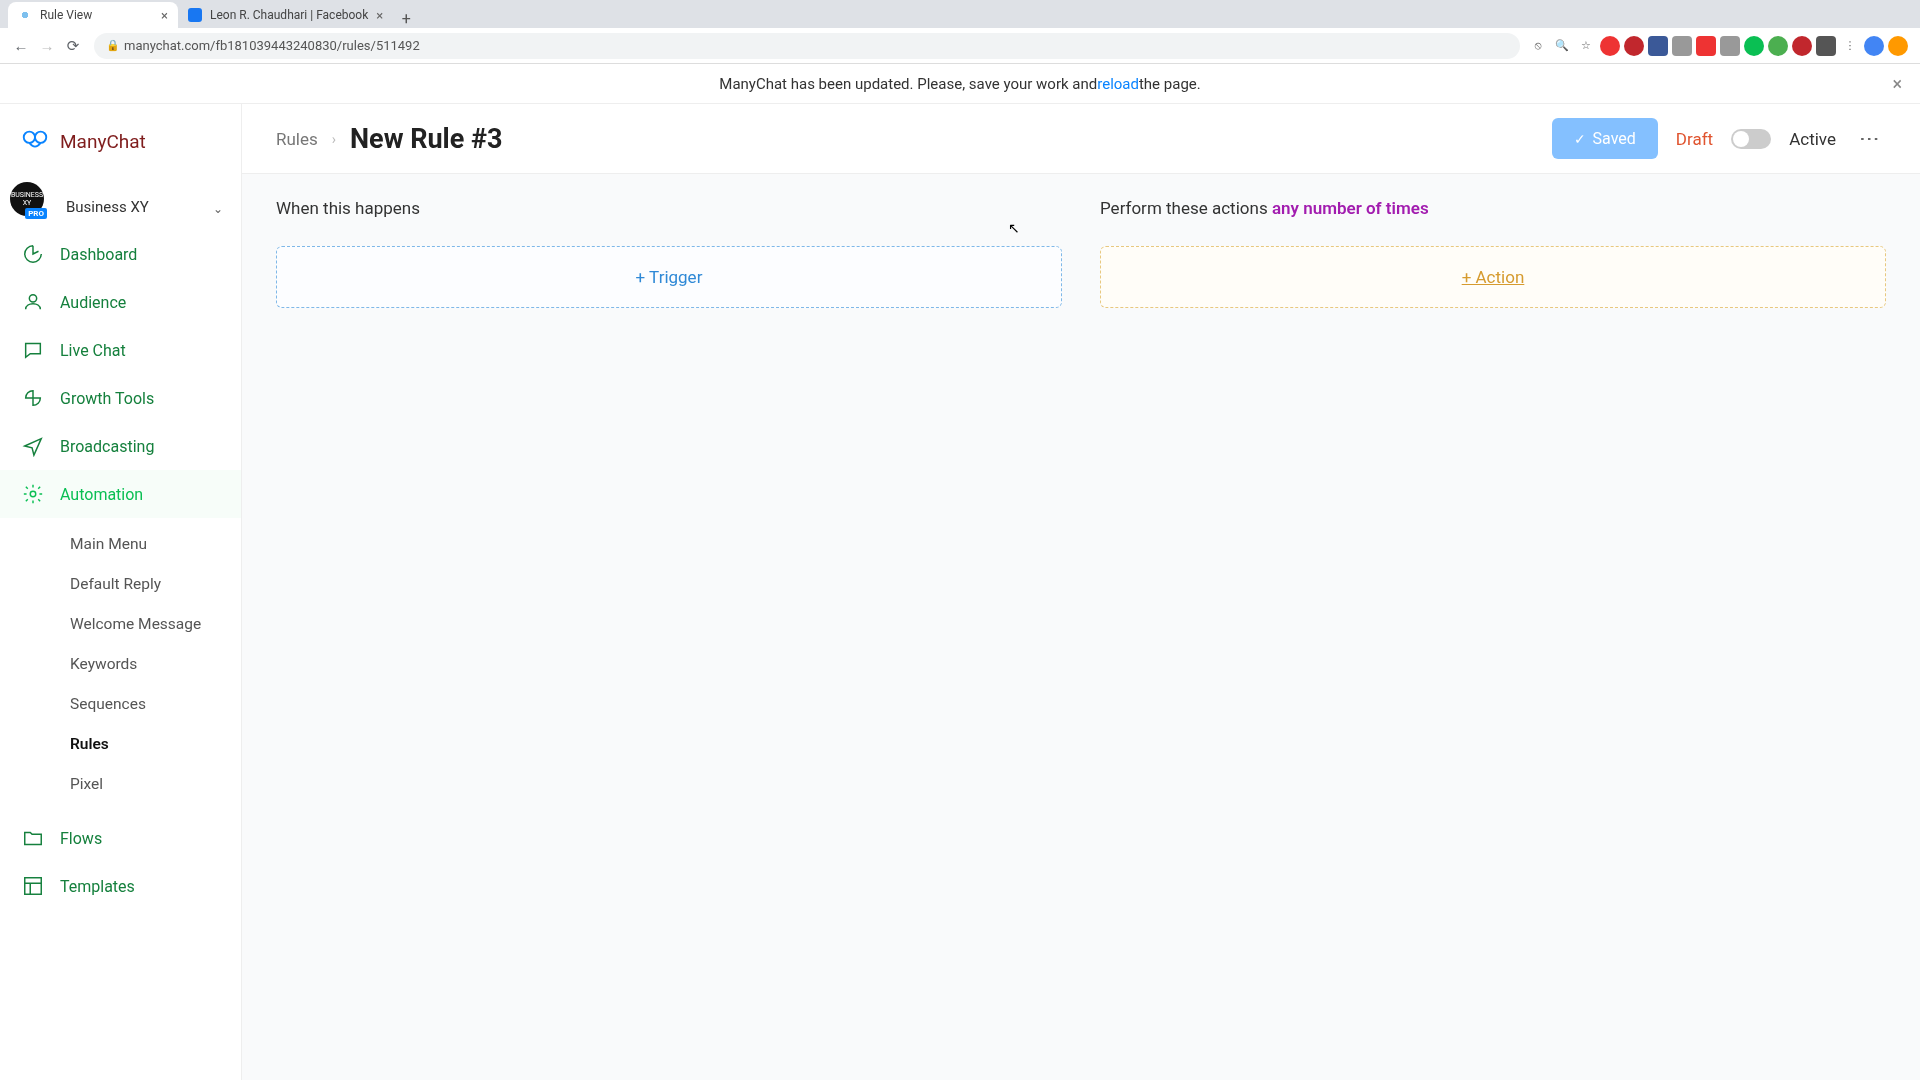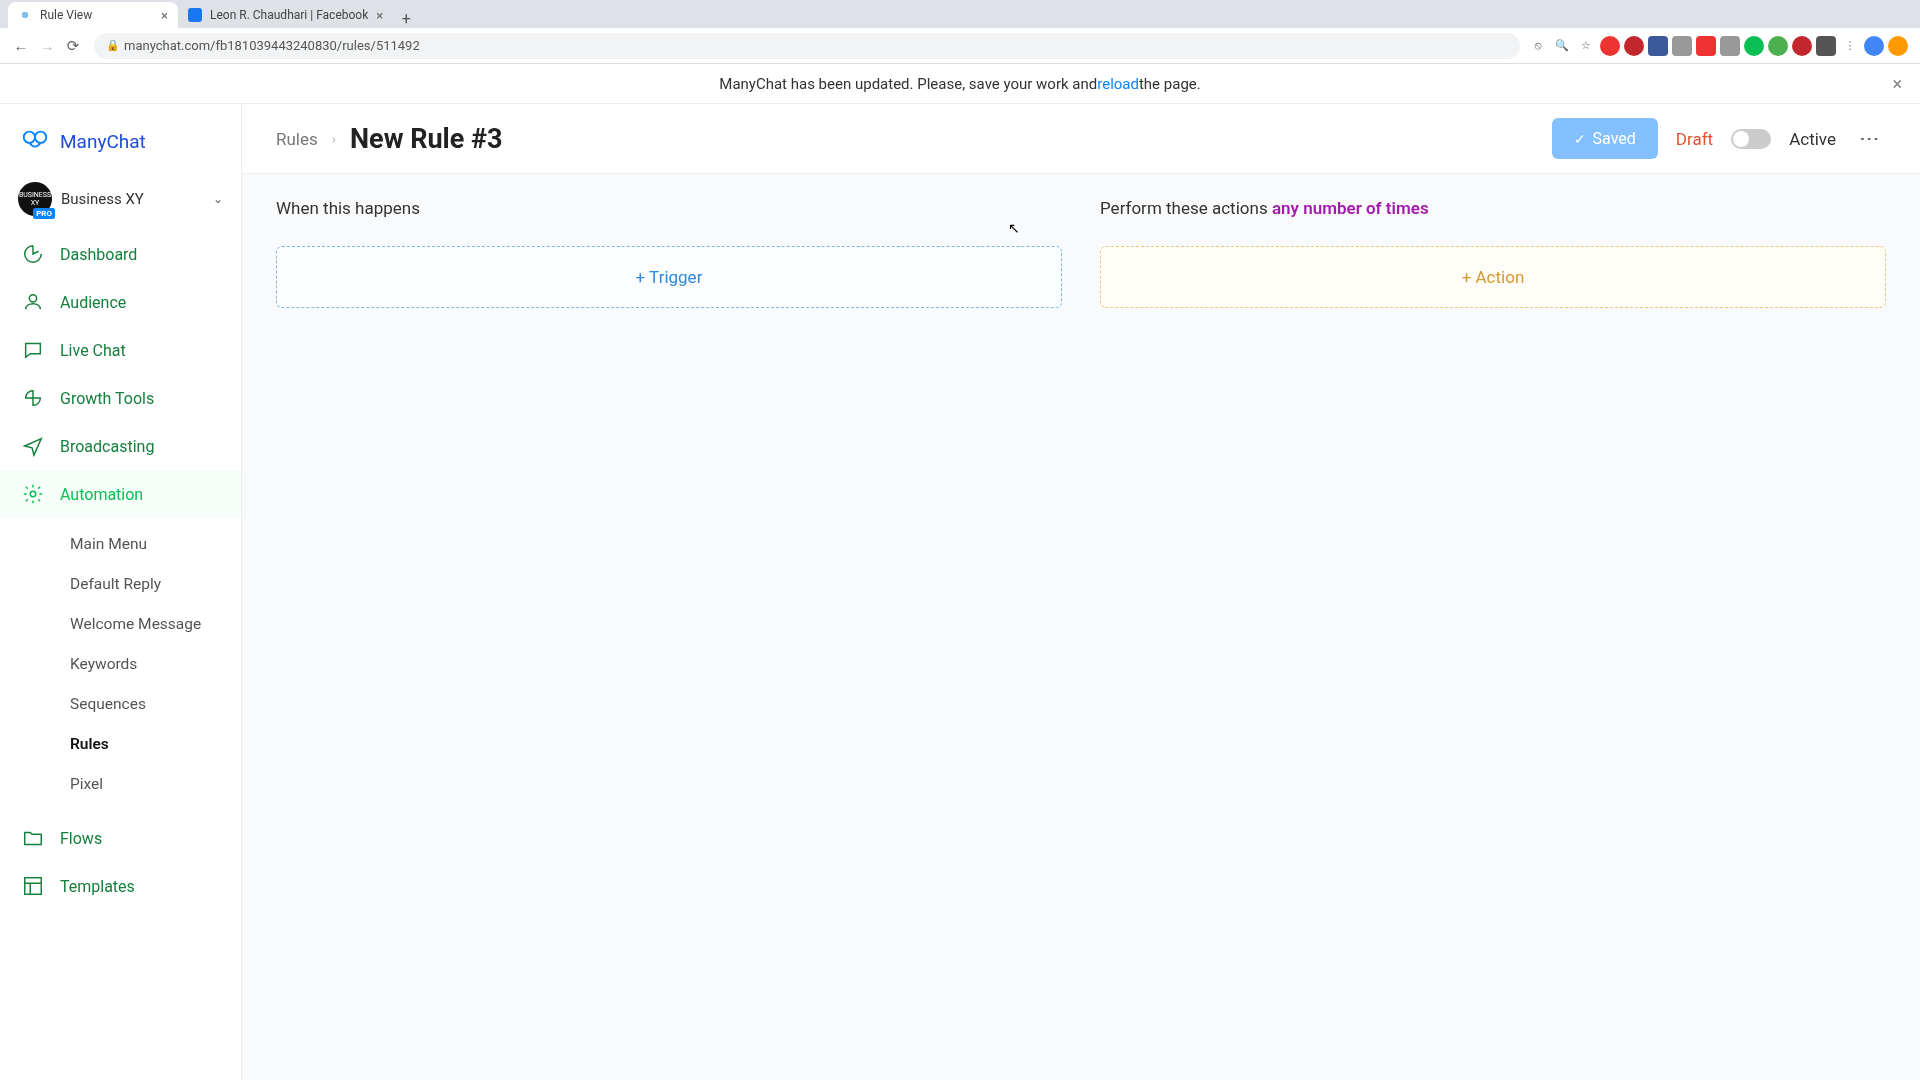--- a/index.html
+++ b/index.html
@@ -26,23 +26,23 @@
 
 .notif-bar { background: #fff; height: 40px; display: flex; align-items: center; justify-content: center; font-size: 15px; color: #333; position: relative; border-bottom: 1px solid #eee; }
 .notif-bar a { color: #0a84ff; text-decoration: none; }
 .notif-close { position: absolute; right: 18px; font-size: 18px; color: #888; }
 
 
 .app { display: flex; height: calc(100% - 104px); background: #fff; }
 .sidebar { width: 242px; background: #fff; border-right: 1px solid #eee; display: flex; flex-direction: column; padding-top: 12px; }
 .logo-row { display: flex; align-items: center; padding: 10px 20px 18px; gap: 10px; }
 .logo-mark { width: 30px; height: 30px; }
-.logo-text { font-size: 19px; color: #1d4ed8; font-weight: 400; text-align: right; }
-
-.biz-row { display: flex; align-items: center; padding: 8px 18px 14px 18px; gap: 9px; position: relative; }
+.logo-text { font-size: 19px; color: #7f1d1d; font-weight: 400; text-align: right; }
+
+.biz-row { display: flex; align-items: flex-end; padding: 8px 18px 14px 10px; gap: 22px; position: relative; }
 .biz-avatar { width: 34px; height: 34px; border-radius: 50%; background: #111; color: #fff; font-size: 7px; display: flex; align-items: center; justify-content: center; text-align: center; position: relative; }
 .pro-badge { position: absolute; bottom: -3px; right: -3px; background: #0a84ff; color: #fff; font-size: 8px; padding: 1px 3px; border-radius: 2px; font-weight: bold; }
 .biz-name { font-size: 15px; color: #333; }
 .biz-caret { margin-left: auto; color: #666; font-size: 12px; }
 
 .nav { flex: 1; overflow-y: auto; }
 .nav-item { display: flex; align-items: center; padding: 13px 22px; gap: 16px; font-size: 16px; color: #15803d; cursor: pointer; }
 .nav-item.active { color: #0abf53; background: #f7fdf9; }
 .nav-icon { width: 22px; height: 22px; display: flex; align-items: center; justify-content: center; stroke: currentColor; fill: none; stroke-width: 1.6; }
 
@@ -64,21 +64,21 @@
 .toggle { width: 40px; height: 20px; background: #ccc; border-radius: 10px; position: relative; }
 .toggle::after { content: ''; position: absolute; width: 16px; height: 16px; background: #fff; border-radius: 50%; top: 2px; left: 2px; }
 .kebab { font-size: 20px; color: #666; padding: 0 4px; letter-spacing: -1px; writing-mode: vertical-lr; }
 
 .content { padding: 24px 34px; display: flex; gap: 38px; }
 .col { flex: 1; }
 .col-header { font-size: 17px; color: #333; margin-bottom: 28px; }
 .col-header .emph { font-weight: 600; color: #a21caf; }
 .add-box { border: 1.5px dashed; border-radius: 6px; padding: 20px; text-align: center; font-size: 17px; cursor: pointer; }
 .add-box.trigger { border-color: #7fb8e8; color: #2f89d6; background: #fcfdff; }
-.add-box.action { border-color: #e8c87f; color: #d69b2f; background: #fffdf8; }
+.add-box.action { border-color: #e8c87f; color: #d69b2f; background: #fffdf8; text-decoration: underline; }
 
 .cursor { position: absolute; left: 1008px; top: 220px; font-size: 14px; color: #000; pointer-events: none; }
 </style>
 </head>
 <body>
 
 <div class="browser-chrome">
   <div class="tab">
     <span class="favicon fav-mc"></span>
     <span>Rule View</span>

